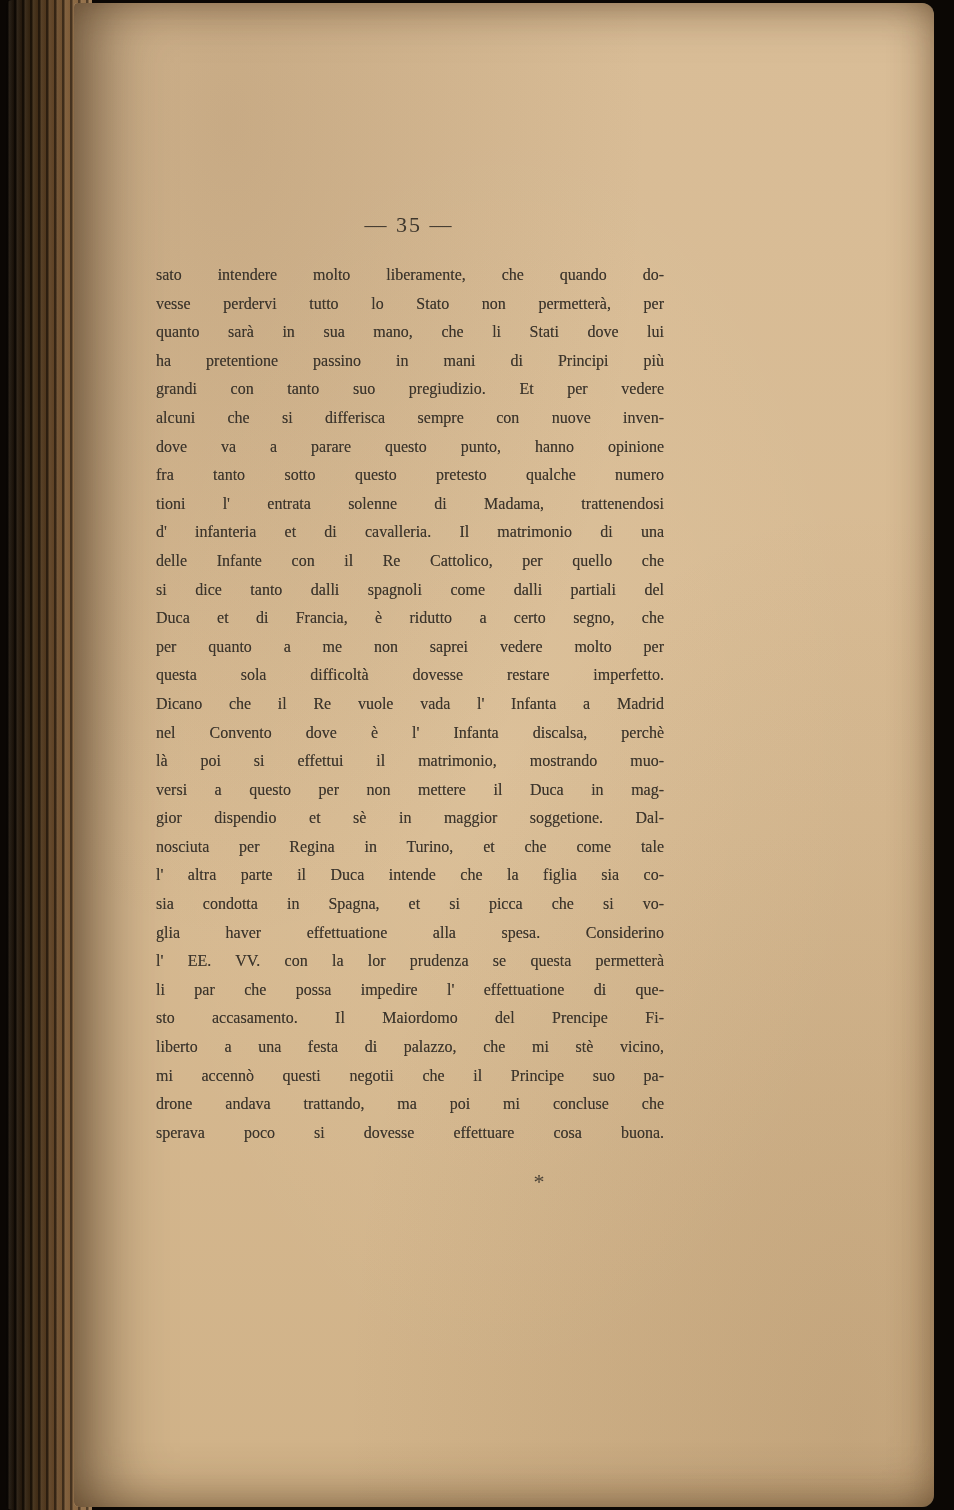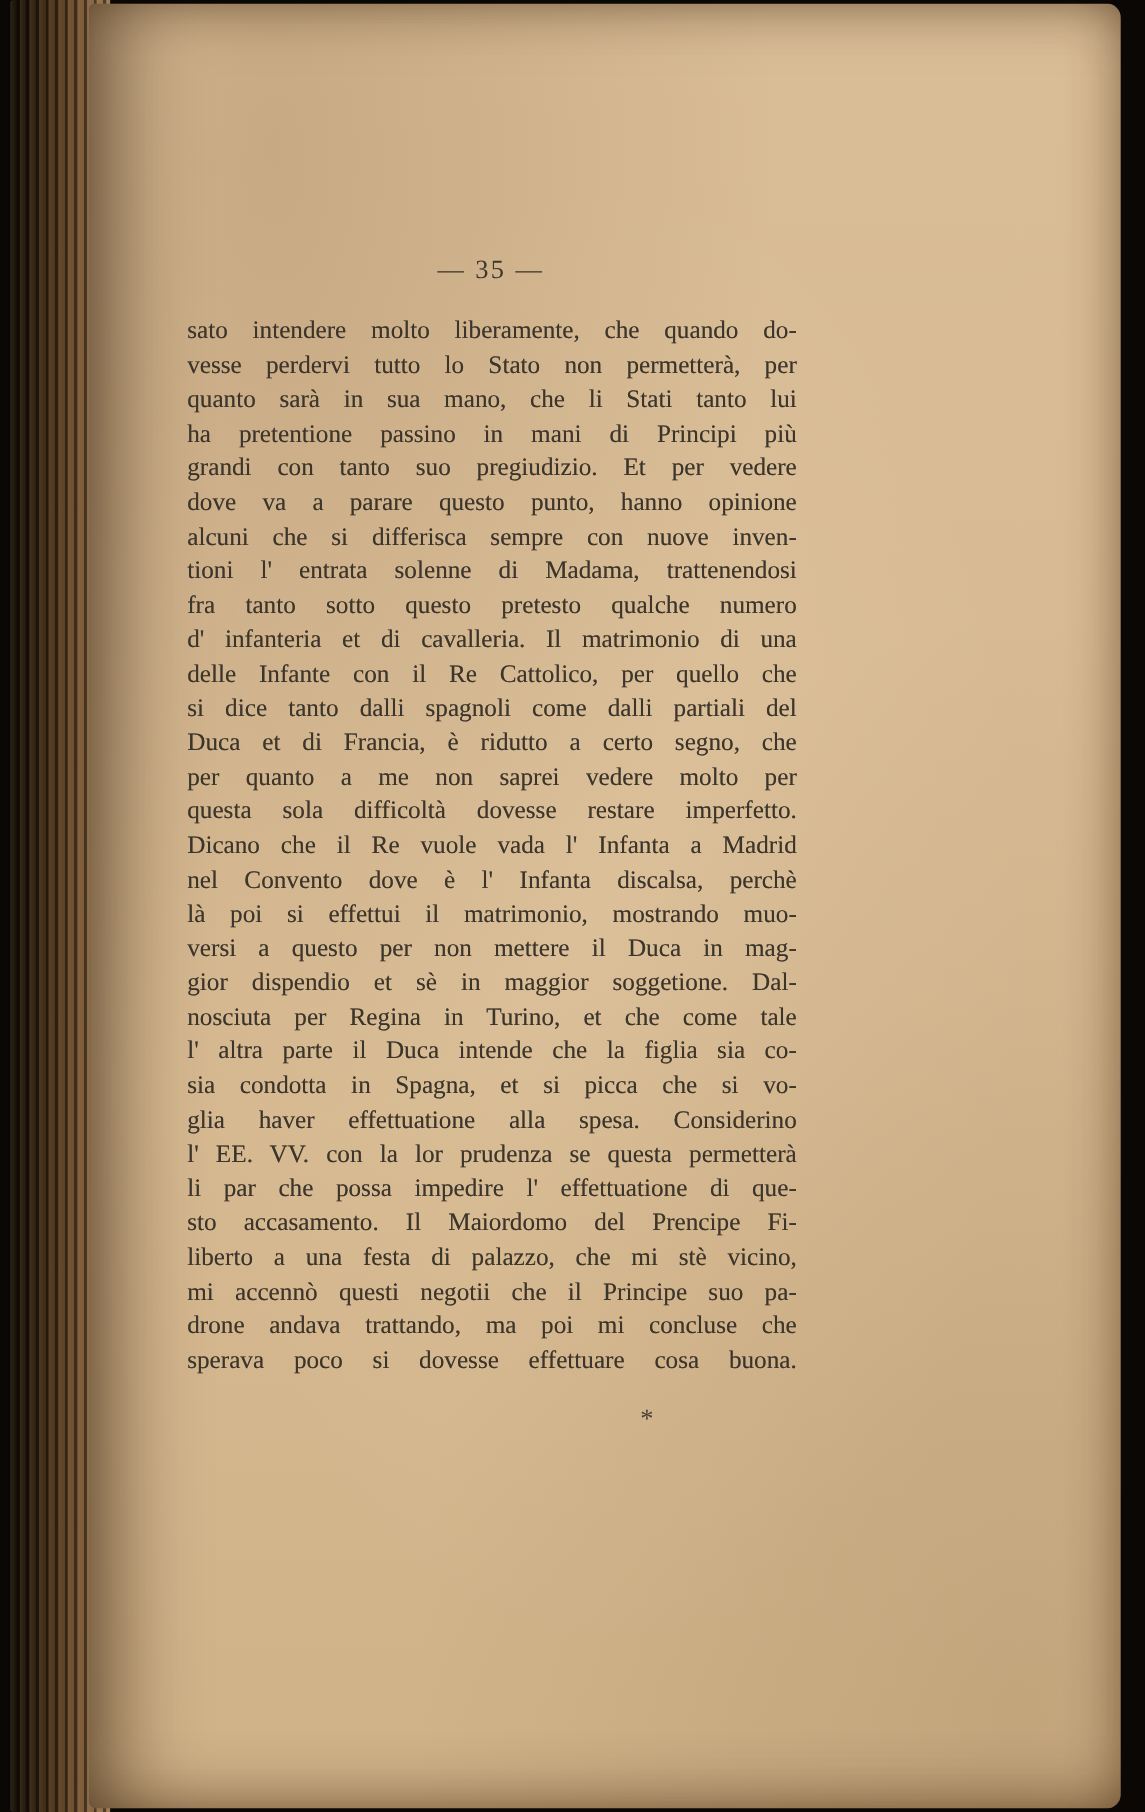--- a/index.html
+++ b/index.html
@@ -58,21 +58,21 @@
     text-align: center;
     font-size: 22px;
     letter-spacing: 2px;
     color: #3e372d;
   }
   .body-text {
     position: absolute;
     top: 258px;
     left: 82px;
     width: 508px;
-    font-size: 21px;
+    font-size: 16px;
     line-height: 28.6px;
     color: #3c352c;
     text-shadow: 0 0 0.4px rgba(60,53,44,0.55);
   }
   .body-line {
     text-align: justify;
     text-align-last: justify;
     word-spacing: 1px;
   }
   .footnote-mark {
@@ -89,27 +89,27 @@
 </head>
 <body>
 
 <div class="scene">
   <div class="spine-stack"></div>
   <div class="page">
     <div class="page-number">— 35 —</div>
     <div class="body-text">
         <div class="body-line">sato intendere molto liberamente, che quando do-</div>
         <div class="body-line">vesse perdervi tutto lo Stato non permetterà, per</div>
-        <div class="body-line">quanto sarà in sua mano, che li Stati tanto lui</div>
+        <div class="body-line">quanto sarà in sua mano, che li Stati dove lui</div>
         <div class="body-line">ha pretentione passino in mani di Principi più</div>
         <div class="body-line">grandi con tanto suo pregiudizio. Et per vedere</div>
+        <div class="body-line">alcuni che si differisca sempre con nuove inven-</div>
         <div class="body-line">dove va a parare questo punto, hanno opinione</div>
-        <div class="body-line">alcuni che si differisca sempre con nuove inven-</div>
+        <div class="body-line">fra tanto sotto questo pretesto qualche numero</div>
         <div class="body-line">tioni l' entrata solenne di Madama, trattenendosi</div>
-        <div class="body-line">fra tanto sotto questo pretesto qualche numero</div>
         <div class="body-line">d' infanteria et di cavalleria. Il matrimonio di una</div>
         <div class="body-line">delle Infante con il Re Cattolico, per quello che</div>
         <div class="body-line">si dice tanto dalli spagnoli come dalli partiali del</div>
         <div class="body-line">Duca et di Francia, è ridutto a certo segno, che</div>
         <div class="body-line">per quanto a me non saprei vedere molto per</div>
         <div class="body-line">questa sola difficoltà dovesse restare imperfetto.</div>
         <div class="body-line">Dicano che il Re vuole vada l' Infanta a Madrid</div>
         <div class="body-line">nel Convento dove è l' Infanta discalsa, perchè</div>
         <div class="body-line">là poi si effettui il matrimonio, mostrando muo-</div>
         <div class="body-line">versi a questo per non mettere il Duca in mag-</div>

